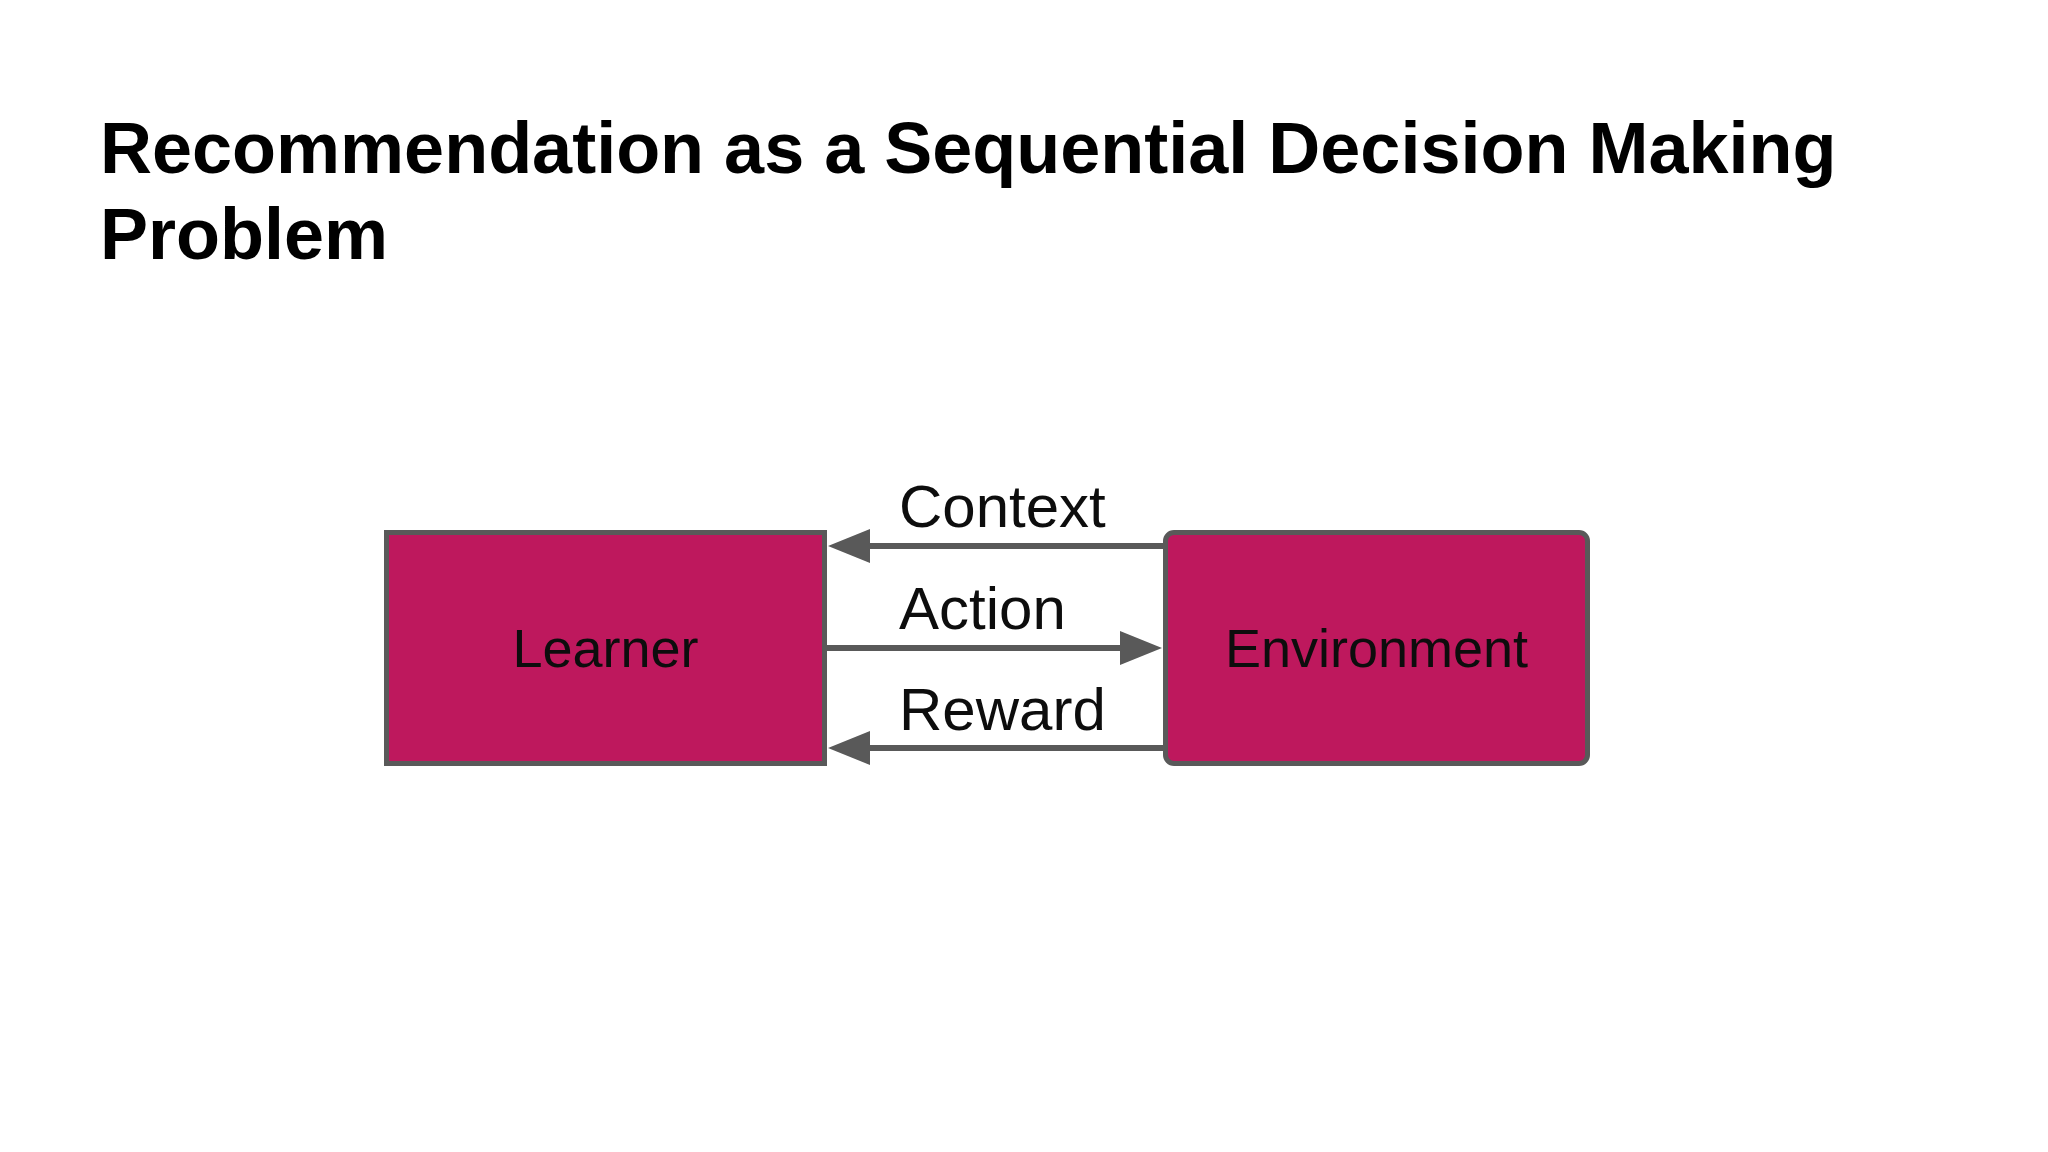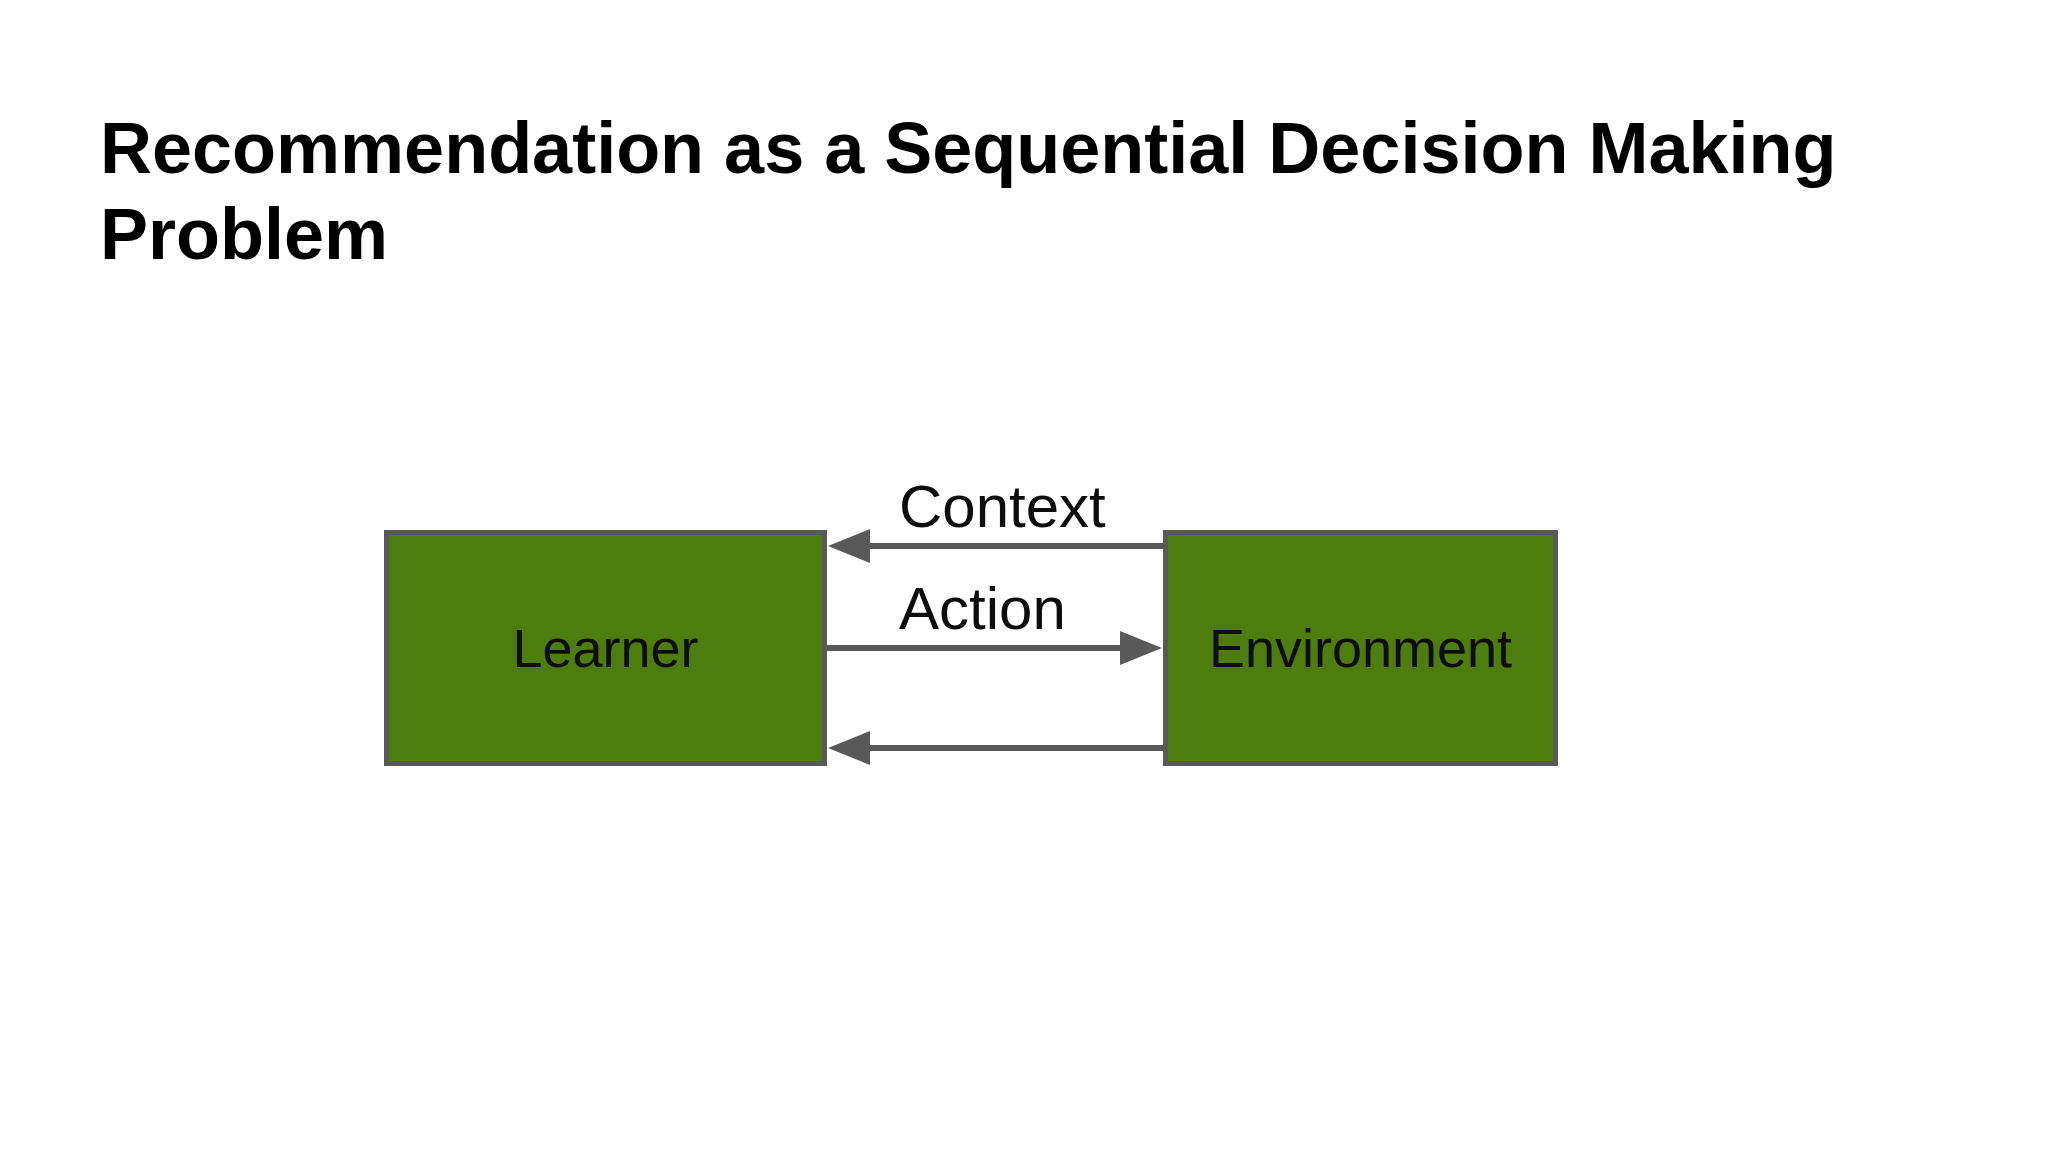--- a/index.html
+++ b/index.html
@@ -33,36 +33,37 @@
   }
   .diagram {
     position: absolute;
     inset: 0;
   }
   .node {
     position: absolute;
     top: 530px;
     height: 236px;
     box-sizing: border-box;
-    background: #4d7c0f;
+    background: #be185d;
     border: 5px solid #595959;
     display: flex;
     align-items: center;
     justify-content: center;
     font-size: 54px;
     color: #0d0d0d;
     white-space: nowrap;
   }
   .node-learner {
     left: 384px;
     width: 443px;
   }
   .node-environment {
     left: 1163px;
-    width: 395px;
+    width: 427px;
+    border-radius: 11px;
   }
   .edge-label {
     position: absolute;
     left: 899px;
     font-size: 60px;
     line-height: 56px;
     color: #0d0d0d;
     white-space: nowrap;
   }
   .edge-label-context { top: 479px; }
@@ -101,19 +102,20 @@
       <line x1="40" y1="22" x2="336" y2="22" stroke="#595959" stroke-width="6"></line>
       <polygon points="1,22 43,5 43,39" fill="#595959"></polygon>
     </svg>
 
     <div class="edge-label edge-label-action">Action</div>
     <svg class="arrow-svg arrow-action" viewBox="0 0 336 44" xmlns="http://www.w3.org/2000/svg">
       <line x1="0" y1="22" x2="296" y2="22" stroke="#595959" stroke-width="6"></line>
       <polygon points="335,22 293,5 293,39" fill="#595959"></polygon>
     </svg>
 
+    <div class="edge-label edge-label-reward">Reward</div>
     <svg class="arrow-svg arrow-reward" viewBox="0 0 336 44" xmlns="http://www.w3.org/2000/svg">
       <line x1="40" y1="22" x2="336" y2="22" stroke="#595959" stroke-width="6"></line>
       <polygon points="1,22 43,5 43,39" fill="#595959"></polygon>
     </svg>
 
   </div>
 </div>
 
 </body></html>

